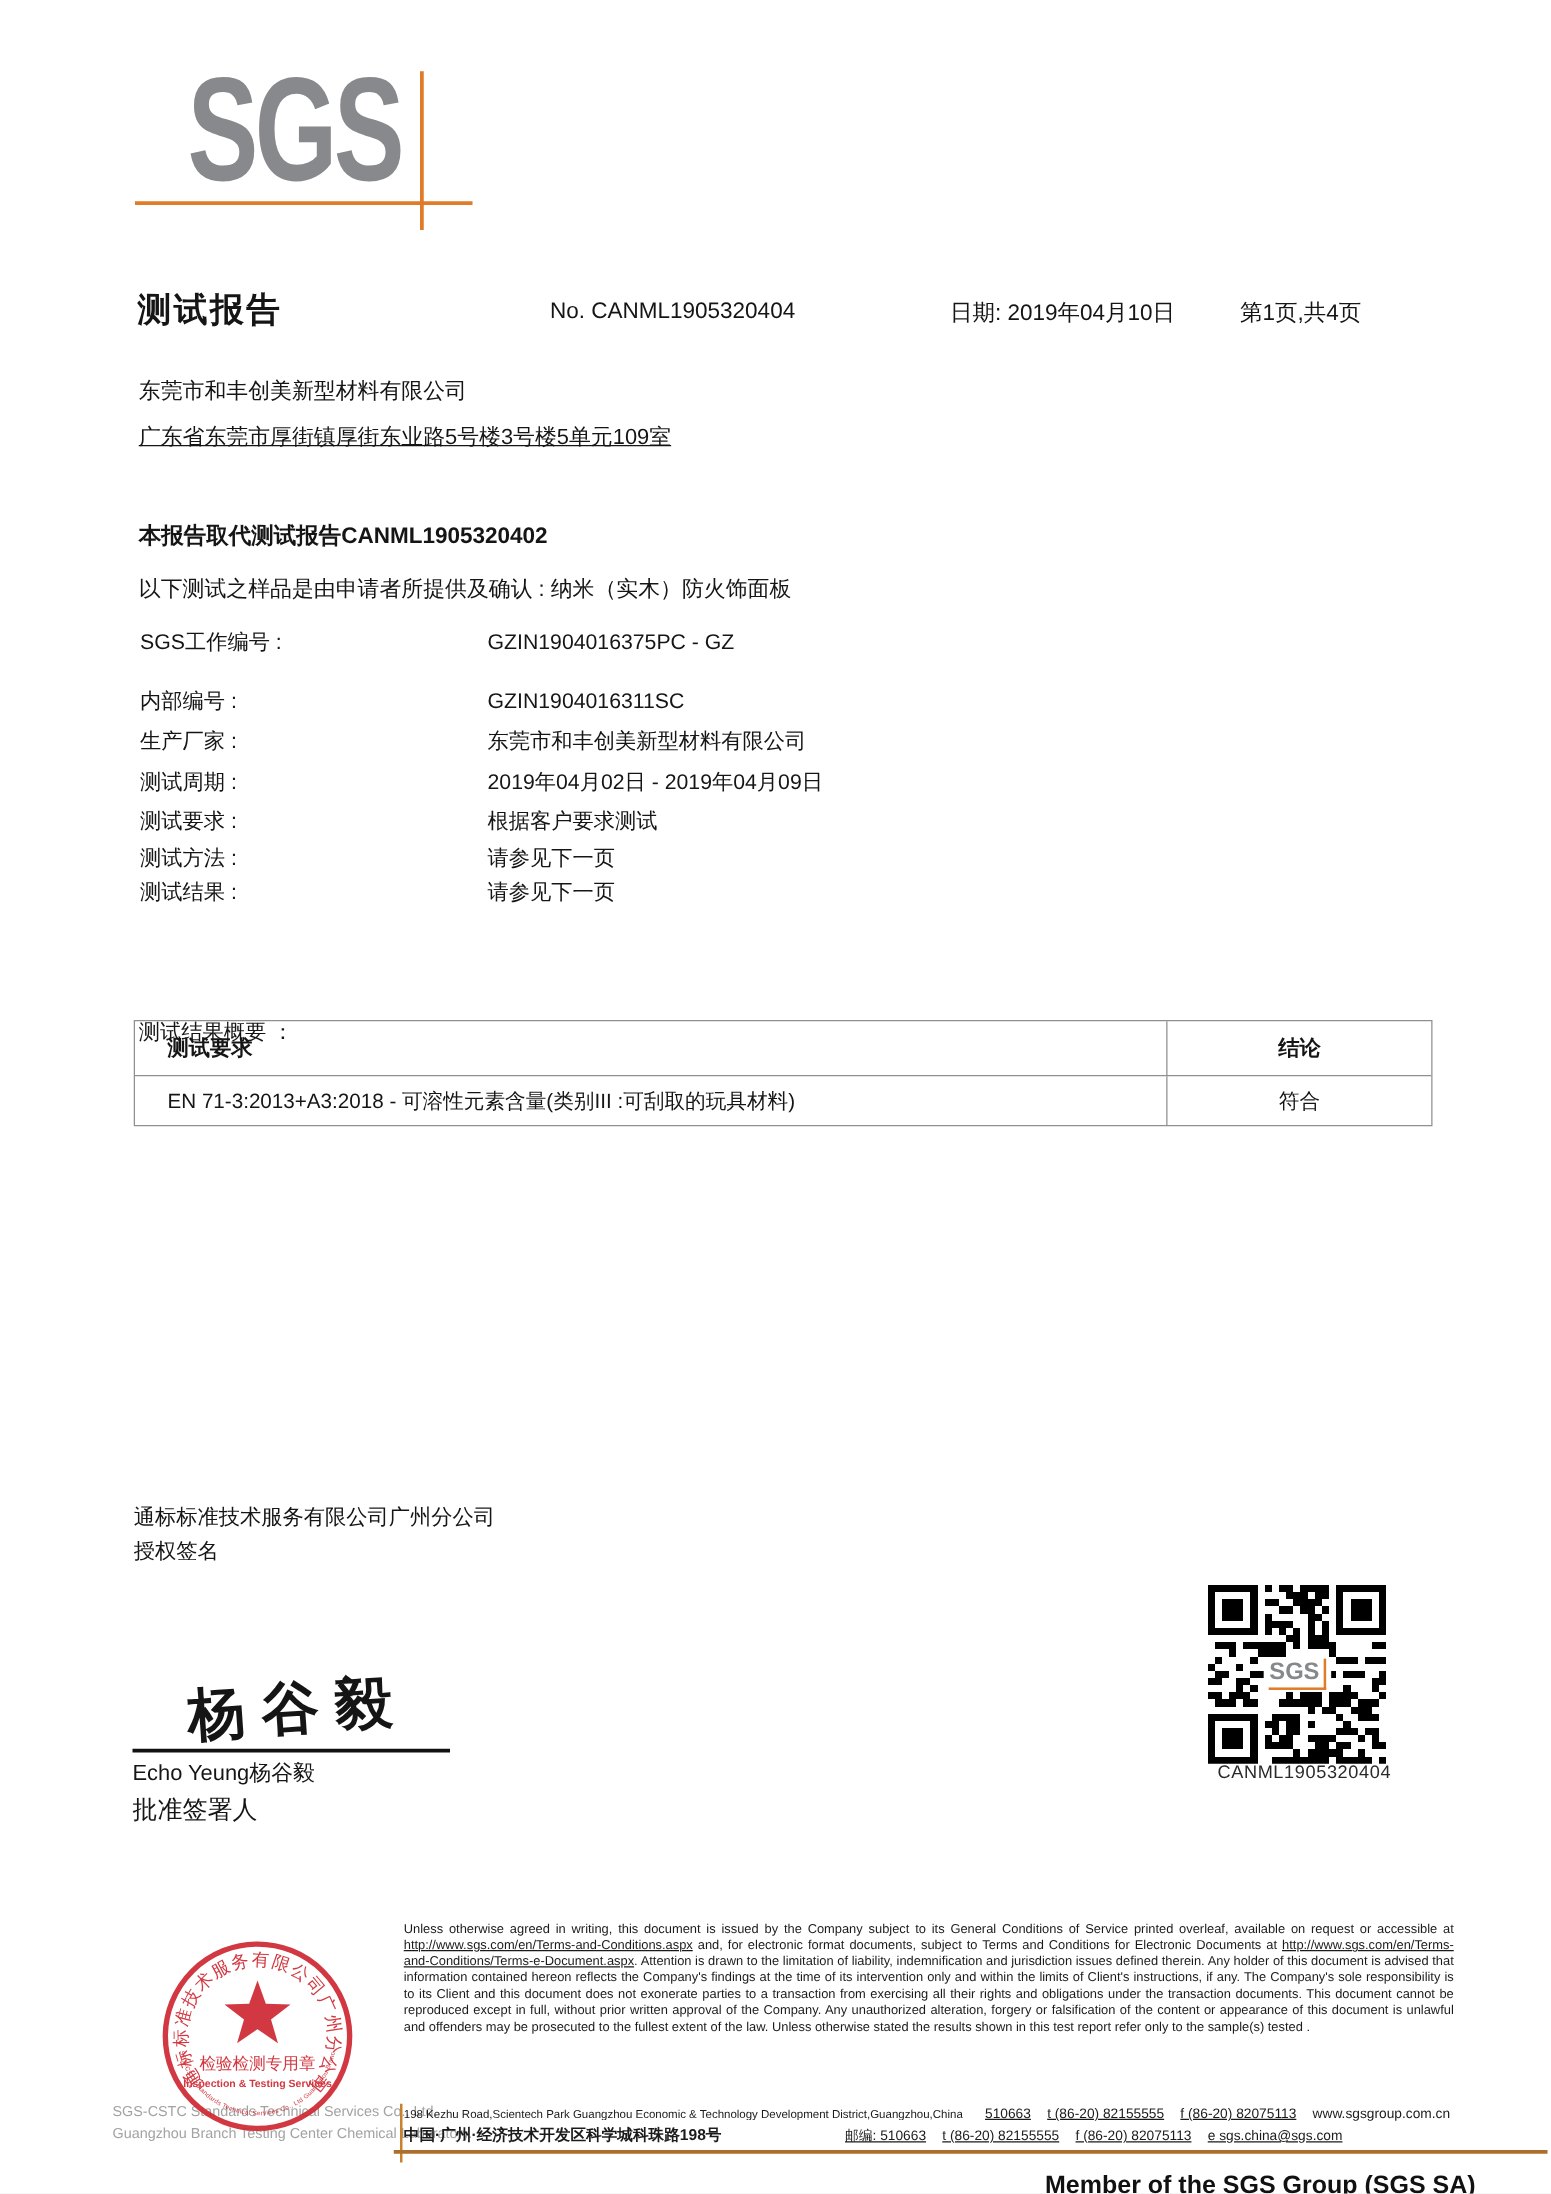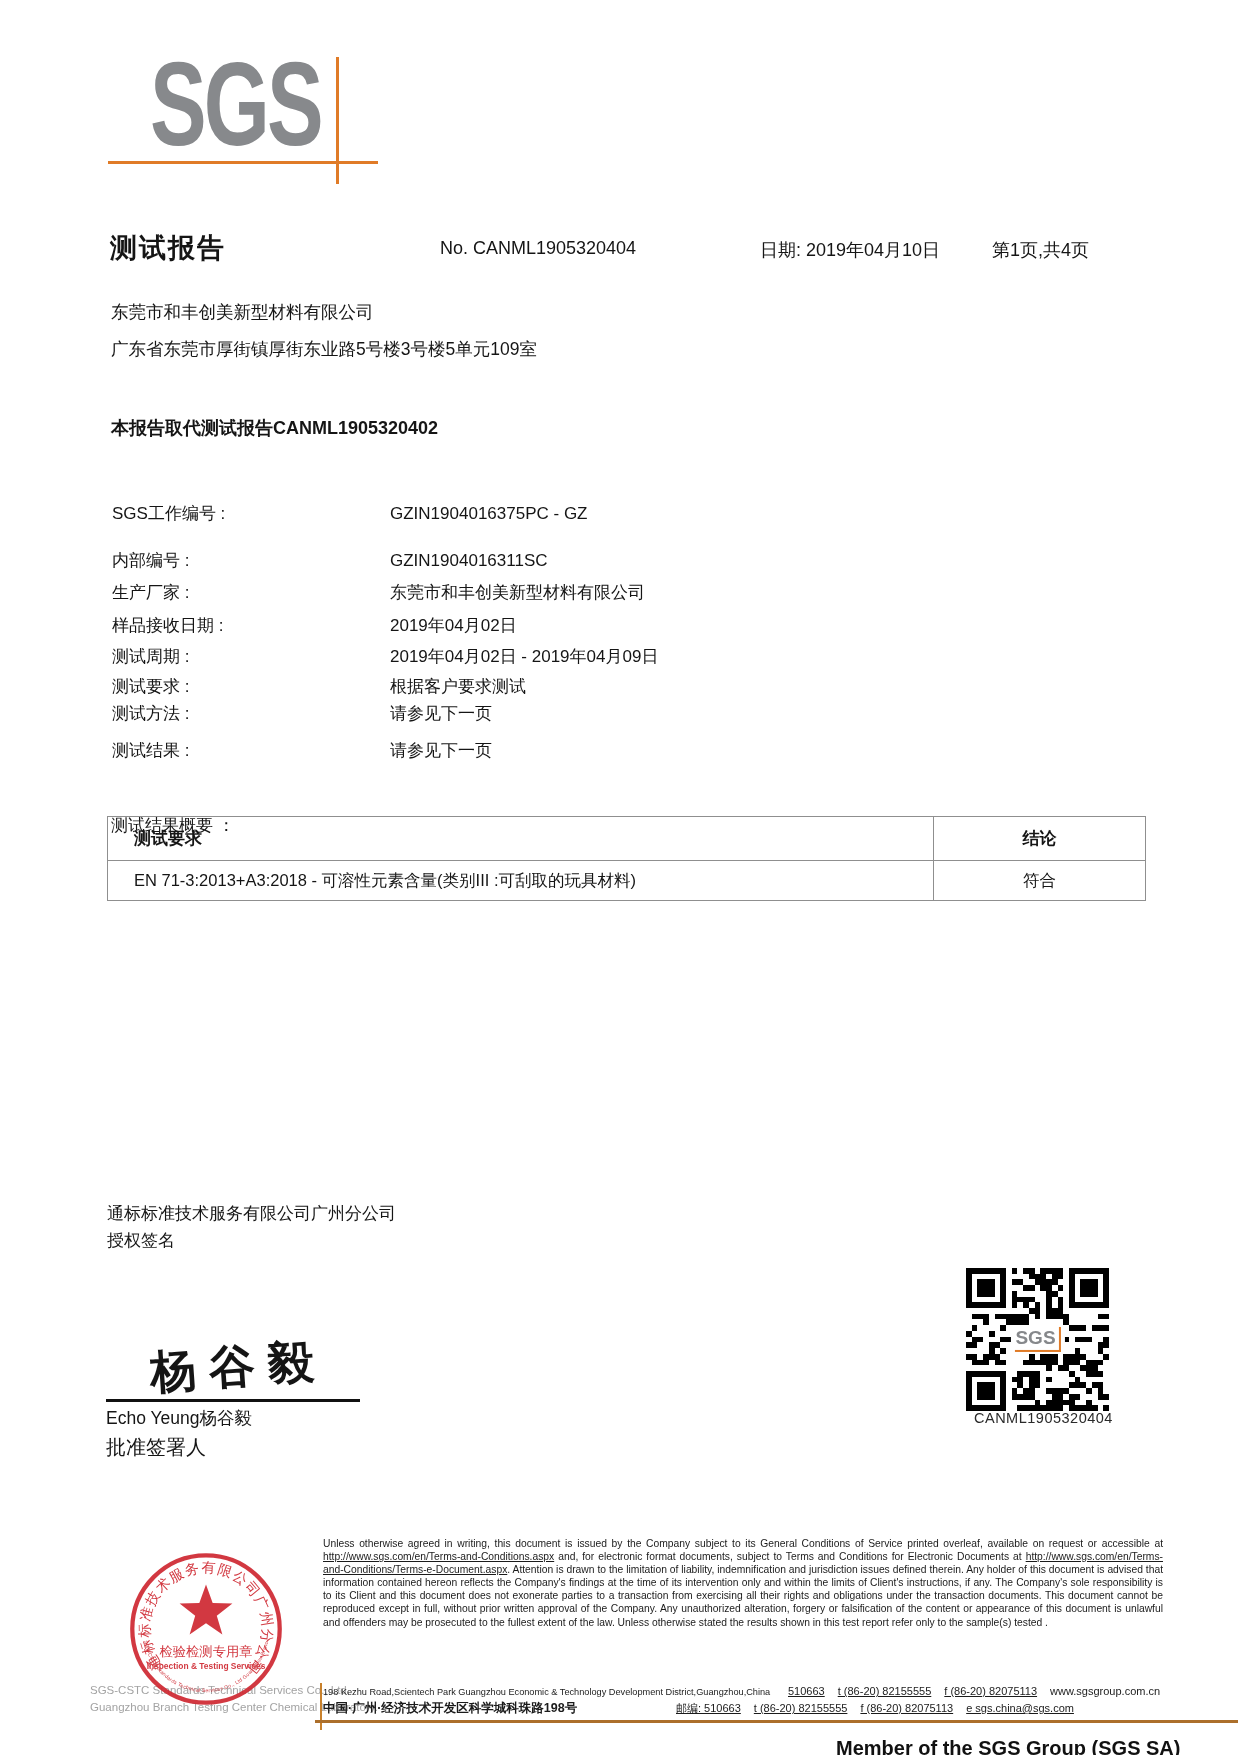--- a/index.html
+++ b/index.html
@@ -14,21 +14,21 @@
   .logo-hline{left:108px;top:161px;width:270px;height:3px;background:#e07b27;}
   .logo-vline{left:336px;top:57px;width:3px;height:127px;background:#e07b27;}
 
   
   .doc-title{left:110px;top:230px;font-size:27px;font-weight:bold;letter-spacing:2px;}
   .report-no{left:440px;top:238px;font-size:18px;}
   .date-info{left:760px;top:238px;font-size:18px;}
   .page-info{left:992px;top:238px;font-size:18px;}
 
   .company-name{left:111px;top:300px;font-size:17.5px;}
-  .company-address{left:111px;top:337px;font-size:17.5px;}
+  .company-address{left:111px;top:337px;font-size:17.5px;text-decoration:underline;}
   .replace-note{left:111px;top:416px;font-size:18px;font-weight:bold;}
   .sample-note{left:111px;top:459px;font-size:17.5px;}
 
   
   .fields{left:112px;top:502px;width:980px;}
   .frow{display:flex;line-height:23px;font-size:17px;}
   .frow:nth-child(2){margin-top:24px;}
   .frow:nth-child(3){margin-top:9px;}
   .frow:nth-child(4){margin-top:10px;}
   .frow:nth-child(5){margin-top:8px;}
@@ -98,37 +98,34 @@
 
   <div class="abs doc-title">测试报告</div>
   <div class="abs report-no">No. CANML1905320404</div>
   <div class="abs date-info">日期: 2019年04月10日</div>
   <div class="abs page-info">第1页,共4页</div>
 
   <div class="abs company-name">东莞市和丰创美新型材料有限公司</div>
   <div class="abs company-address">广东省东莞市厚街镇厚街东业路5号楼3号楼5单元109室</div>
 
   <div class="abs replace-note">本报告取代测试报告CANML1905320402</div>
+  <div class="abs sample-note">以下测试之样品是由申请者所提供及确认 : 纳米（实木）防火饰面板</div>
 
   <div class="abs fields">
     <div class="frow">
         <span class="flabel">SGS工作编号 :</span>
         <span class="fvalue">GZIN1904016375PC - GZ</span>
       </div>
     <div class="frow">
         <span class="flabel">内部编号 :</span>
         <span class="fvalue">GZIN1904016311SC</span>
       </div>
     <div class="frow">
         <span class="flabel">生产厂家 :</span>
         <span class="fvalue">东莞市和丰创美新型材料有限公司</span>
-      </div>
-    <div class="frow">
-        <span class="flabel">样品接收日期 :</span>
-        <span class="fvalue">2019年04月02日</span>
       </div>
     <div class="frow">
         <span class="flabel">测试周期 :</span>
         <span class="fvalue">2019年04月02日 - 2019年04月09日</span>
       </div>
     <div class="frow">
         <span class="flabel">测试要求 :</span>
         <span class="fvalue">根据客户要求测试</span>
       </div>
     <div class="frow">

